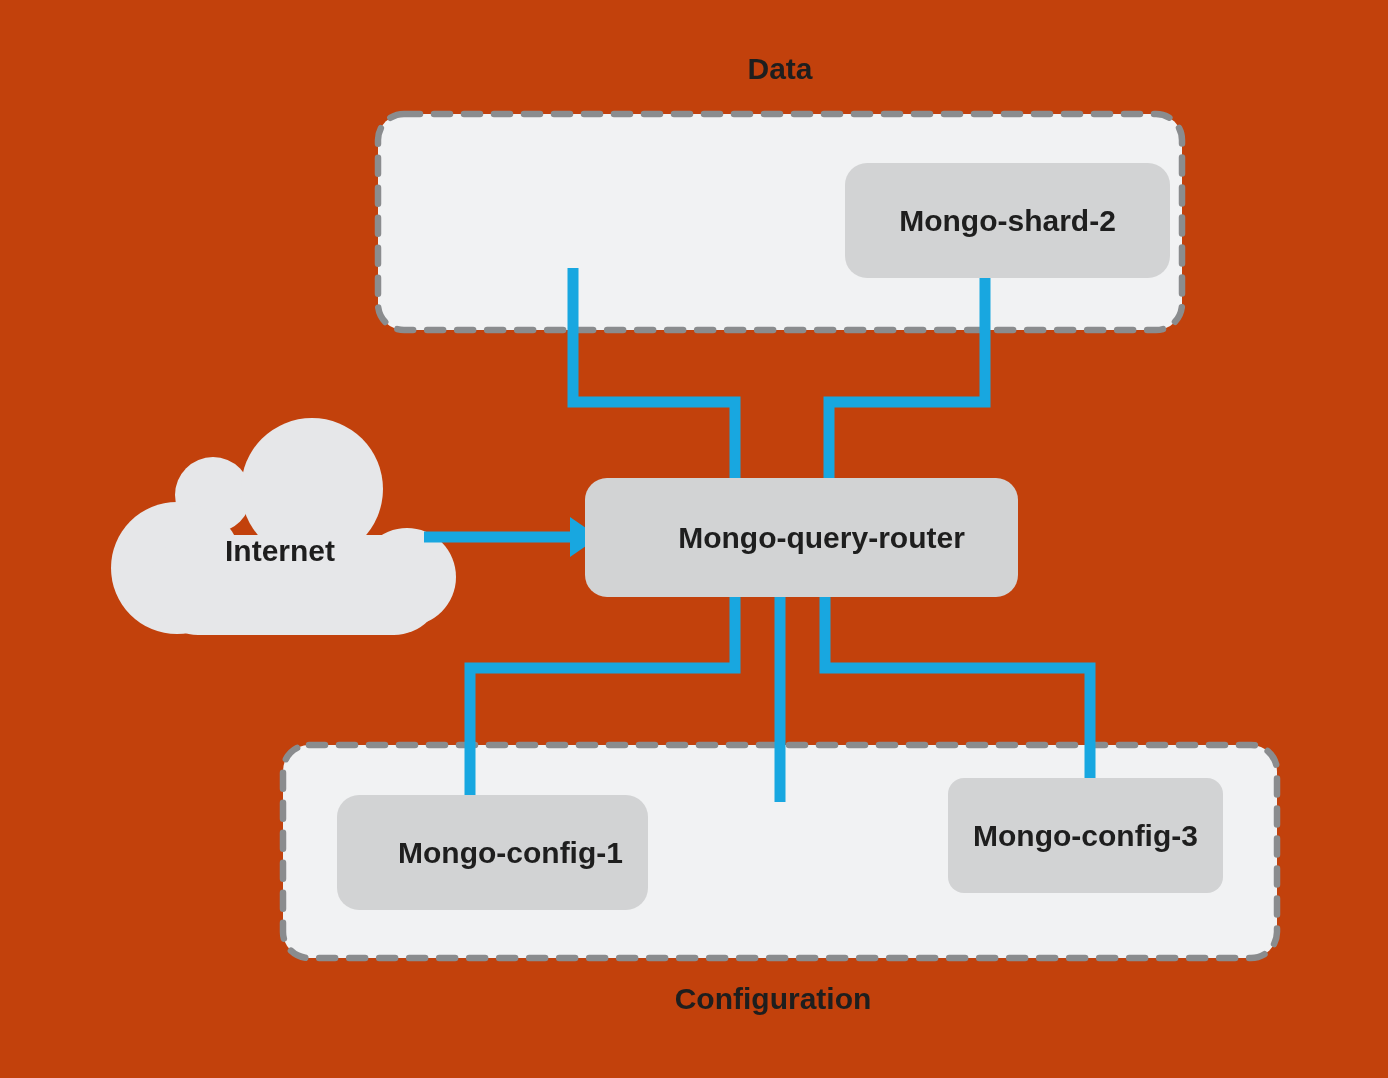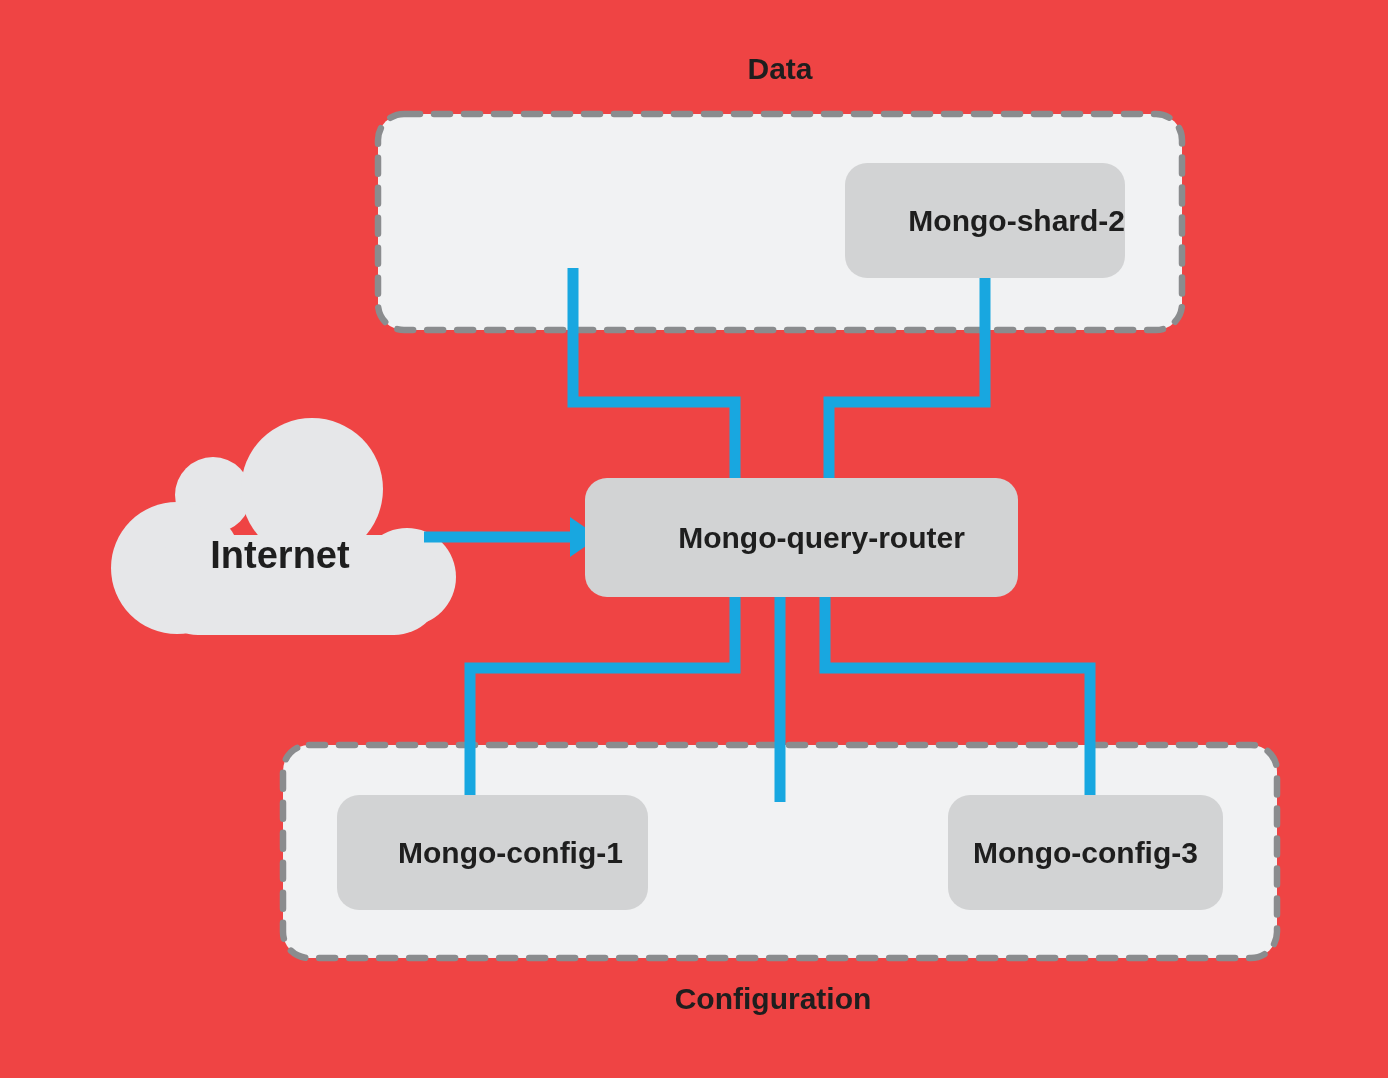--- a/index.html
+++ b/index.html
@@ -1,20 +1,20 @@
 <!DOCTYPE html>
 <html><head>
 <meta charset="utf-8">
 <style>
   html, body { margin: 0; padding: 0; background: #ffffff; }
   .canvas {
     position: relative;
     width: 1388px;
     height: 1078px;
-    background: #ef4444;
+    background: #c2410c;
     overflow: hidden;
     font-family: "Liberation Sans", sans-serif;
     color: #1e1e1e;
   }
   svg.layer {
     position: absolute;
     left: 0; top: 0;
     width: 1388px; height: 1078px;
   }
   .group-rect {
@@ -48,21 +48,21 @@
     position: absolute;
     text-align: center;
     font-size: 30px;
     font-weight: 700;
     color: #1e1e1e;
     z-index: 3;
   }
   .cloud-label {
     position: absolute;
     text-align: center;
-    font-size: 38px;
+    font-size: 30px;
     font-weight: 700;
     color: #1e1e1e;
     z-index: 3;
   }
 </style>
 </head>
 <body>
 
 <div class="canvas">
 
@@ -89,26 +89,26 @@
       <rect class="arrow-part" x="424" y="531.5" width="148" height="11"></rect>
       <polygon class="arrow-part" points="570,517 570,557 599,537"></polygon>
     </g>
   </svg>
 
   <div class="group-label" style="left:378px; top:52px; width:804px;">Data</div>
   <div class="group-label" style="left:276px; top:982px; width:994px;">Configuration</div>
 
   <div class="cloud-label" style="left:110px; top:534px; width:340px;">Internet</div>
 
-  <div class="node" style="left:845px; top:163px; width:280px; height:115px;justify-content:flex-end;">
+  <div class="node" style="left:845px; top:163px; width:325px; height:115px;">
     <span>Mongo-shard-2</span>
   </div>
   <div class="node" style="left:585px; top:478px; width:393px; height:119px;padding-left:40px;">
     <span>Mongo-query-router</span>
   </div>
   <div class="node" style="left:337px; top:795px; width:275px; height:115px;padding-left:36px;">
     <span>Mongo-config-1</span>
   </div>
-  <div class="node" style="left:948px; top:795px; width:275px; height:115px;">
+  <div class="node" style="left:948px; top:778px; width:275px; height:115px;border-radius:16px;">
     <span>Mongo-config-3</span>
   </div>
 
 </div>
 
 </body></html>

